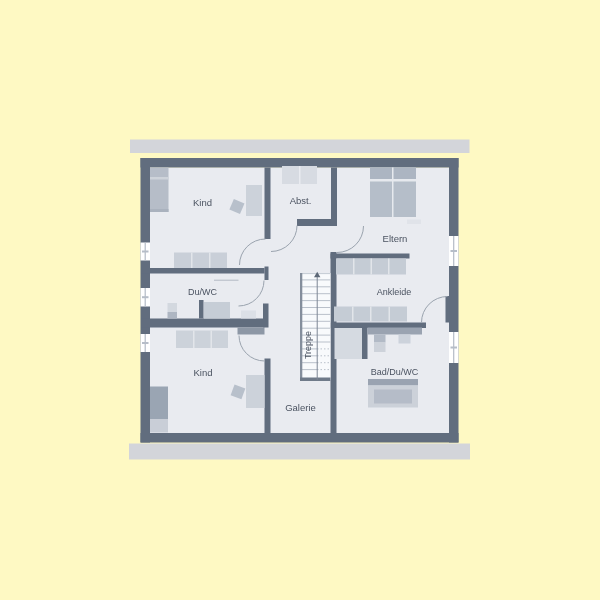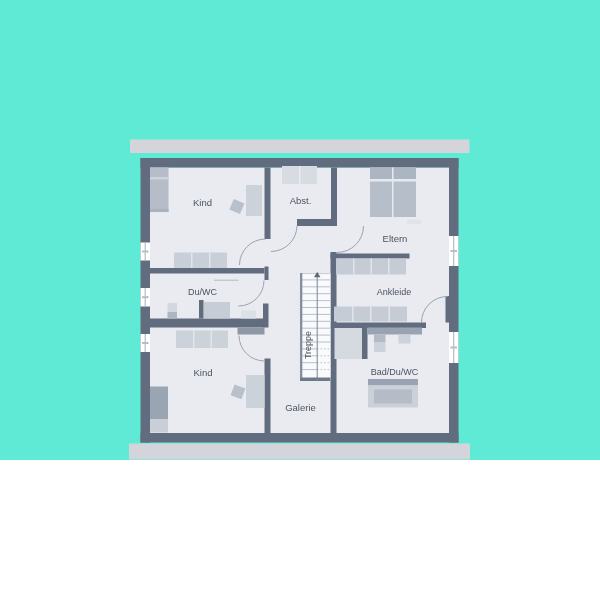--- a/index.html
+++ b/index.html
@@ -1,16 +1,16 @@
 <!DOCTYPE html>
 <html><head>
 <meta charset="utf-8">
 <style>
   html,body{margin:0;padding:0;background:#ffffff;}
-  .page{width:600px;height:460px;position:relative;background:#5eead4;overflow:hidden;}
+  .page{width:600px;height:600px;position:relative;background:#fef9c3;overflow:hidden;}
   text{font-family:"Liberation Sans",sans-serif;fill:#4b5361;}
 </style>
 </head>
 <body>
 <div class="page">
 <svg width="600" height="600" viewBox="0 0 600 600" xmlns="http://www.w3.org/2000/svg">
 
   <rect x="130" y="139.5" width="339.5" height="13.5" fill="#d3d5da"></rect>
 
   <rect x="129" y="443.5" width="341" height="16" fill="#d3d5da"></rect>

